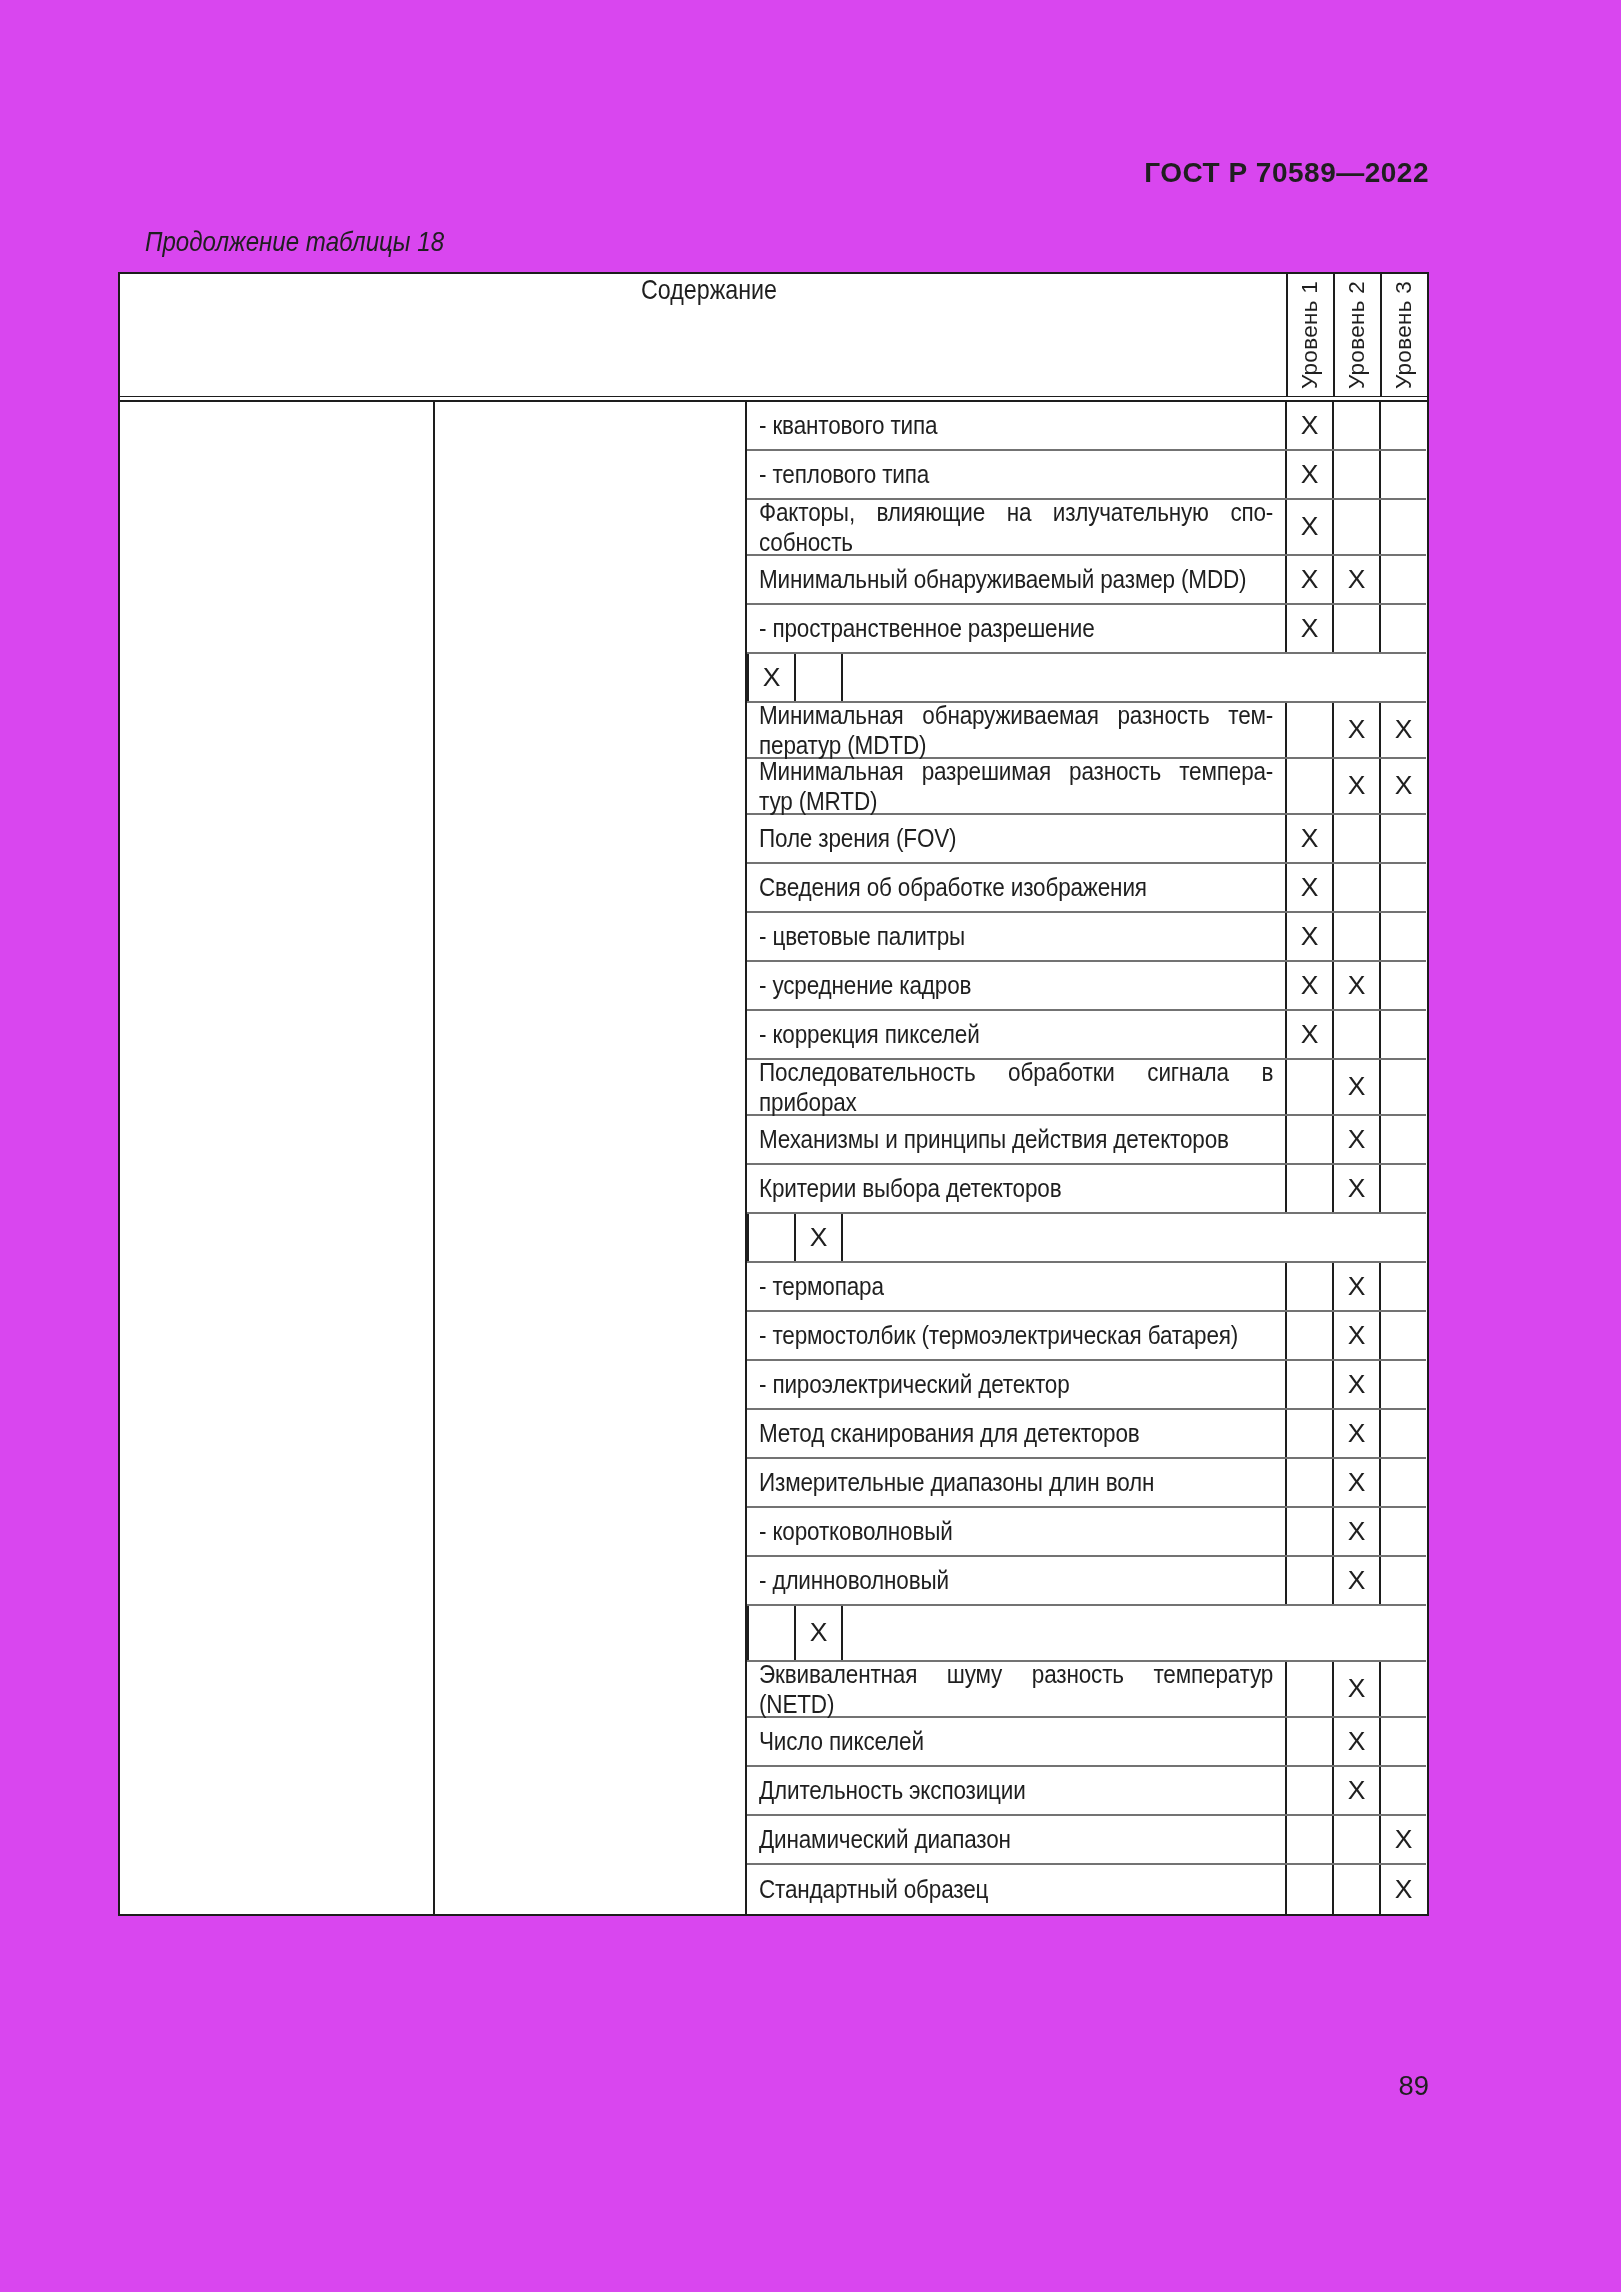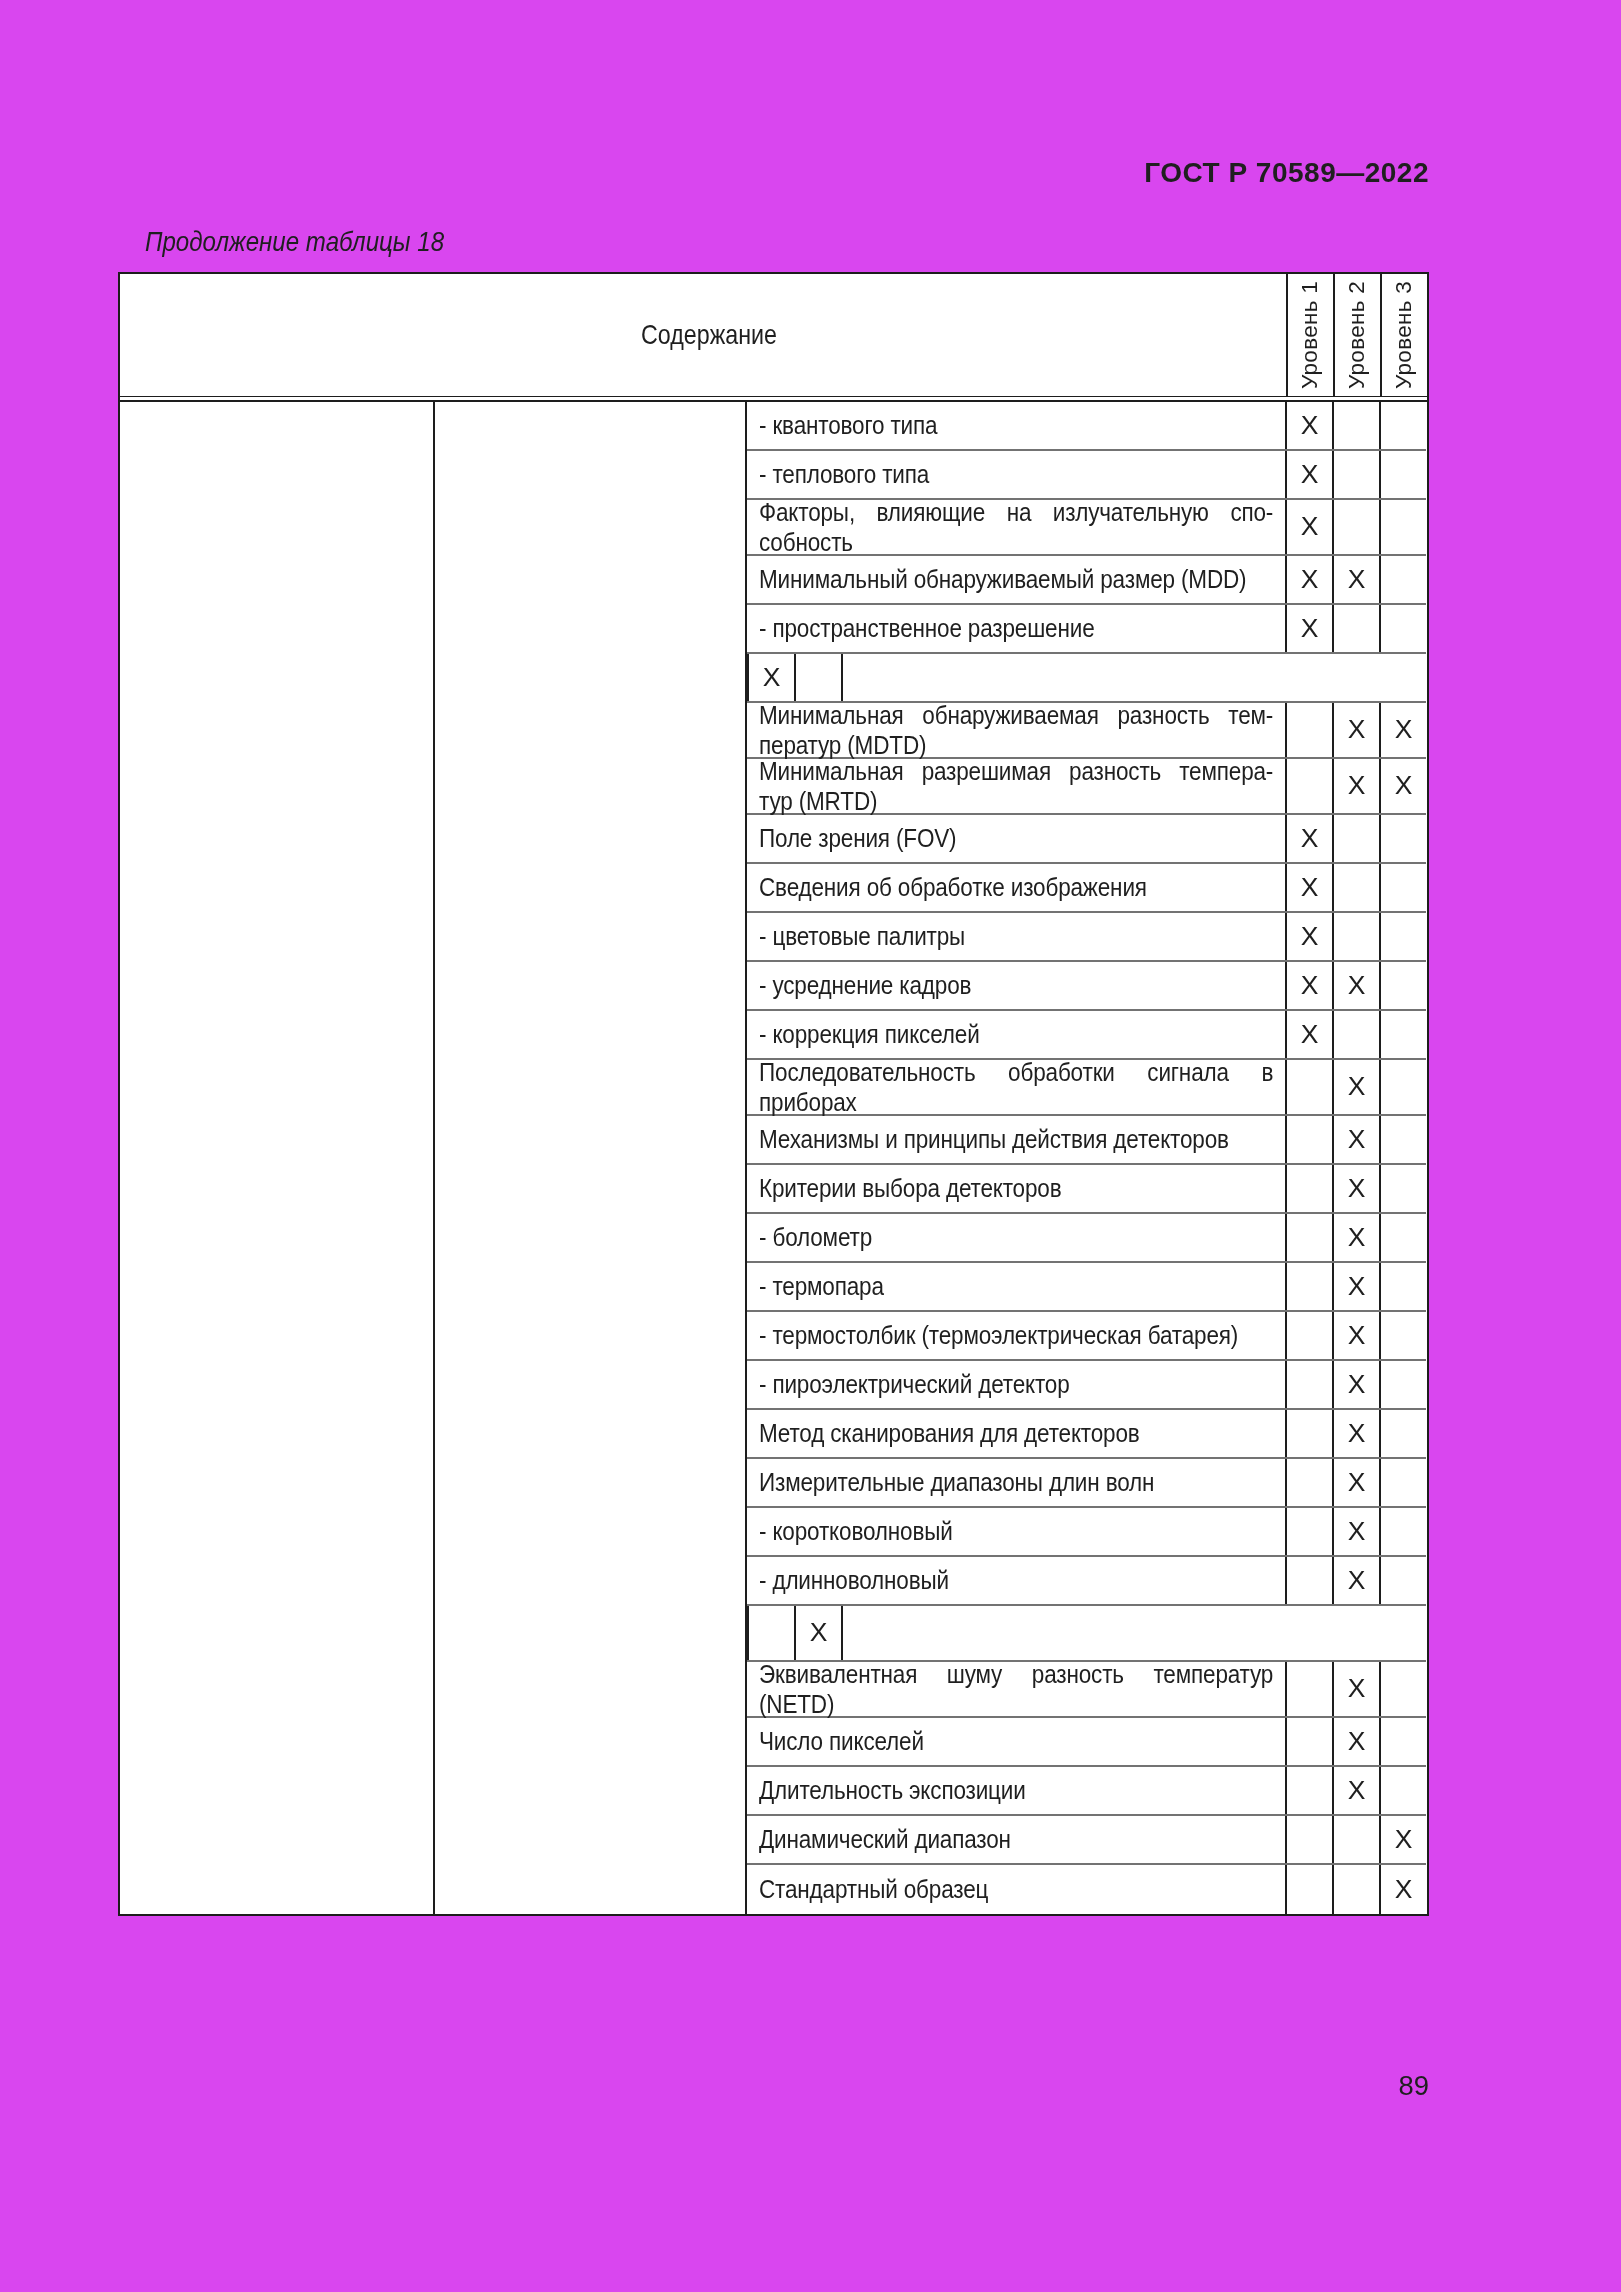--- a/index.html
+++ b/index.html
@@ -41,21 +41,20 @@
     background: #ffffff;
   }
   .thead {
     display: flex;
     height: 123px;
     border-bottom: 1.5px solid #1d1d1d;
   }
   .th-content {
     width: 1264px;
     display: flex;
-    align-items: center;
     justify-content: center;
     font-size: 27.4px;
     padding-left: 12px;
   }
   .th-content span {
     display: inline-block;
     transform: scaleX(0.85);
     white-space: nowrap;
   }
   .th-level {
@@ -279,23 +278,20 @@
           </div>
           <div class="row">
             <div class="cell-content">
               <div class="line">Критерии выбора детекторов</div>
             </div>
             <div class="cell-x"></div>
             <div class="cell-x">Х</div>
             <div class="cell-x"></div>
           </div>
           <div class="row">
-            <div class="cell-content">
-              <div class="line">- болометр</div>
-            </div>
             <div class="cell-x"></div>
             <div class="cell-x">Х</div>
             <div class="cell-x"></div>
           </div>
           <div class="row">
             <div class="cell-content">
               <div class="line">- термопара</div>
             </div>
             <div class="cell-x"></div>
             <div class="cell-x">Х</div>

